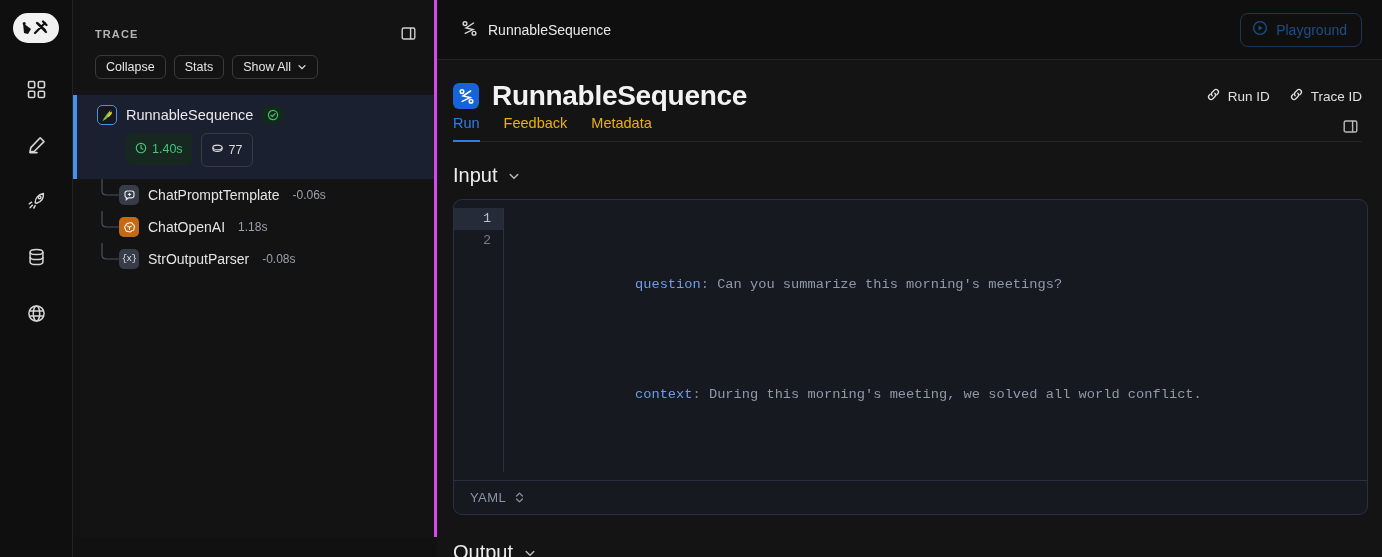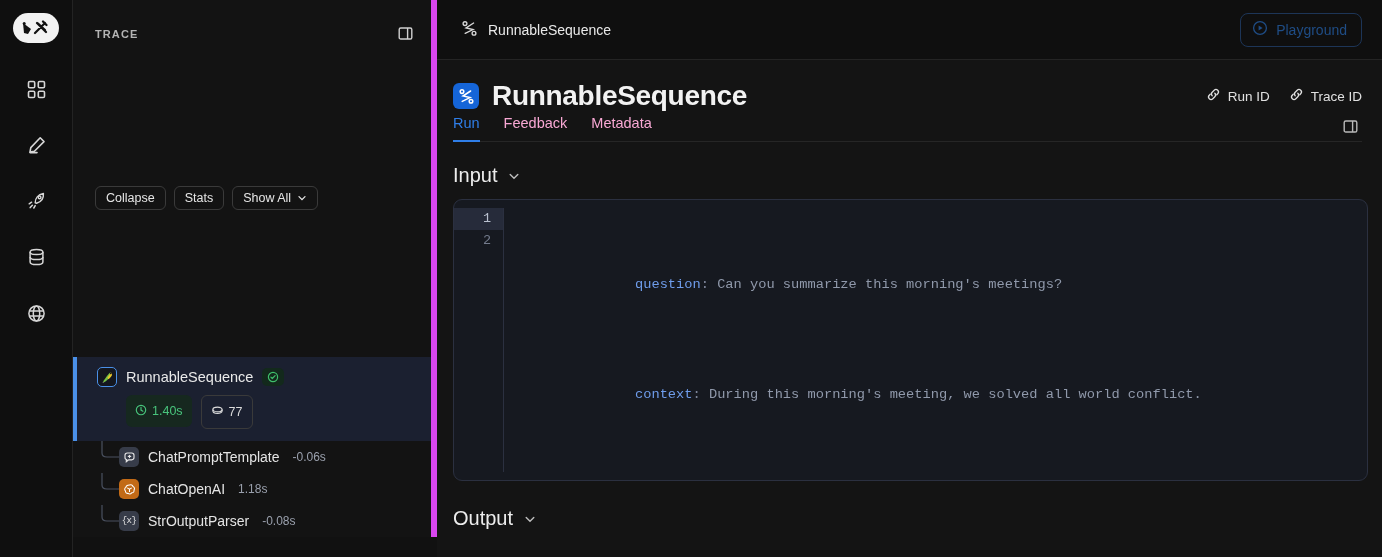--- a/index.html
+++ b/index.html
@@ -28,22 +28,22 @@
     width: 40px; height: 40px; margin-bottom: 16px;
     display: flex; align-items: center; justify-content: center;
     color: #d6d6d6; cursor: pointer; border-radius: 6px;
   }
   .rail-icon svg { display: block; }
 
   
   .trace-panel {
     width: 364px; flex: 0 0 364px; height: 537px;
     background: #131313;
-    border-right: 6px solid #d946ef;
-    display: flex; flex-direction: column; justify-content: space-between;
+    border-right: 3px solid #d946ef;
+    display: flex; flex-direction: column;
   }
   .trace-head {
     display: flex; align-items: center; justify-content: space-between;
     padding: 26px 18px 0 22px;
   }
   .trace-label {
     font-size: 11px; letter-spacing: 1.1px; color: #b4b4b4; font-weight: 600;
   }
   .panel-toggle { color: #d0d0d0; cursor: pointer; display: flex; }
   .trace-controls { display: flex; gap: 8px; padding: 14px 18px 16px 22px; }
@@ -130,21 +130,21 @@
   .id-link {
     display: flex; align-items: center; gap: 7px;
     color: #e0e0e0; font-size: 13.5px; cursor: pointer;
   }
   .tabs-line {
     display: flex; align-items: flex-end; justify-content: space-between;
     border-bottom: 1px solid #262626; margin-top: 3px; padding-right: 4px;
   }
   .tabs { display: flex; gap: 24px; }
   .tab {
-    font-size: 14.5px; color: #f9a8d4; padding-bottom: 9px;
+    font-size: 14.5px; color: #eab308; padding-bottom: 9px;
     border-bottom: 2px solid transparent; cursor: pointer; margin-bottom: -1px;
   }
   .tab.active { color: #2f7ee8; border-bottom-color: #2f7ee8; }
   .tabs-right { color: #b9b9b9; padding-bottom: 7px; cursor: pointer; display: flex; }
 
   .content { padding: 22px 14px 0 16px; overflow: hidden; }
   .section-title {
     display: flex; align-items: center; gap: 10px;
     font-size: 20px; color: #ededed; font-weight: 500; margin-bottom: 12px;
     cursor: pointer;
@@ -431,20 +431,29 @@
           </div>
           <div class="code-lines">
             <div>
               <span class="k">question</span><span class="p">: </span><span class="v">Can you summarize this morning's meetings?</span>
             </div>
             <div>
               <span class="k">context</span><span class="p">: </span><span class="v">During this morning's meeting, we solved all world conflict.</span>
             </div>
           </div>
         </div>
+        <div class="code-foot">
+          <span class="lang">YAML</span>
+          <span class="updown">
+            <svg width="11" height="13" viewBox="0 0 11 13" fill="none" stroke="currentColor" stroke-width="1.25" stroke-linecap="round" stroke-linejoin="round">
+              <path d="M2.6 5 L5.5 2.1 L8.4 5"></path>
+              <path d="M2.6 8 L5.5 10.9 L8.4 8"></path>
+            </svg>
+          </span>
+        </div>
       </div>
 
       <div class="spacer"></div>
 
       <div class="section-title">
         <span>Output</span>
         <span class="chev">
           <svg width="14" height="14" viewBox="0 0 14 14" fill="none" stroke="currentColor" stroke-width="1.4" stroke-linecap="round">
             <path d="M3.2 5.4 L7 9.2 L10.8 5.4"></path>
           </svg>

